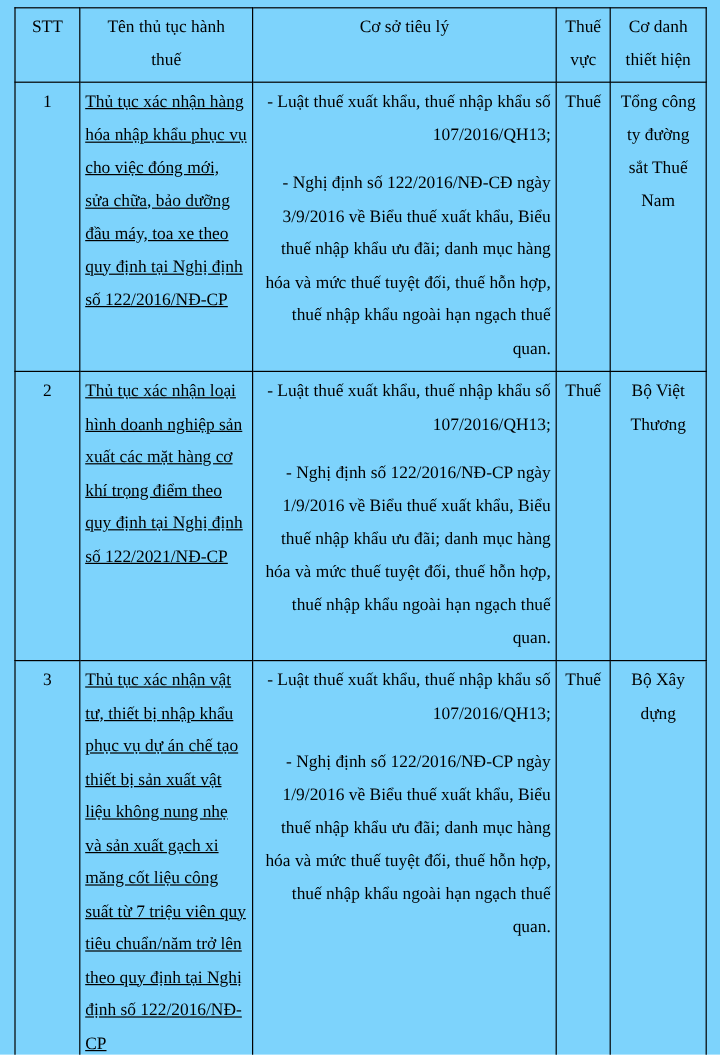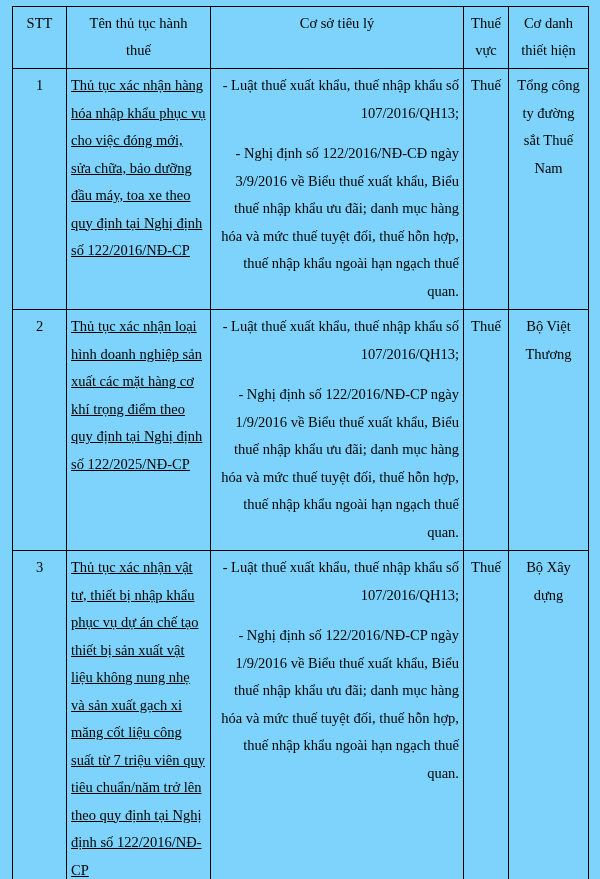--- a/index.html
+++ b/index.html
@@ -137,21 +137,21 @@
         <td class="cell-legal">
           <p class="legal-para">- Luật thuế xuất khẩu, thuế nhập khẩu số 107/2016/QH13;</p>
           <p class="legal-para">- Nghị định số 122/2016/NĐ-CĐ ngày 3/9/2016 về Biểu thuế xuất khẩu, Biểu thuế nhập khẩu ưu đãi; danh mục hàng hóa và mức thuế tuyệt đối, thuế hỗn hợp, thuế nhập khẩu ngoài hạn ngạch thuế quan.</p>
         </td>
         <td class="cell-field">Thuế</td>
         <td class="cell-agency">Tổng công ty đường sắt Thuế Nam</td>
       </tr>
 
       <tr>
         <td class="cell-stt">2</td>
-        <td class="cell-name">Thủ tục xác nhận loại hình doanh nghiệp sản xuất các mặt hàng cơ khí trọng điểm theo quy định tại Nghị định số 122/2025/NĐ-CP</td>
+        <td class="cell-name">Thủ tục xác nhận loại hình doanh nghiệp sản xuất các mặt hàng cơ khí trọng điểm theo quy định tại Nghị định số 122/2021/NĐ-CP</td>
         <td class="cell-legal">
           <p class="legal-para">- Luật thuế xuất khẩu, thuế nhập khẩu số 107/2016/QH13;</p>
           <p class="legal-para">- Nghị định số 122/2016/NĐ-CP ngày 1/9/2016 về Biểu thuế xuất khẩu, Biểu thuế nhập khẩu ưu đãi; danh mục hàng hóa và mức thuế tuyệt đối, thuế hỗn hợp, thuế nhập khẩu ngoài hạn ngạch thuế quan.</p>
         </td>
         <td class="cell-field">Thuế</td>
         <td class="cell-agency">Bộ Việt Thương</td>
       </tr>
 
       <tr>
         <td class="cell-stt">3</td>

